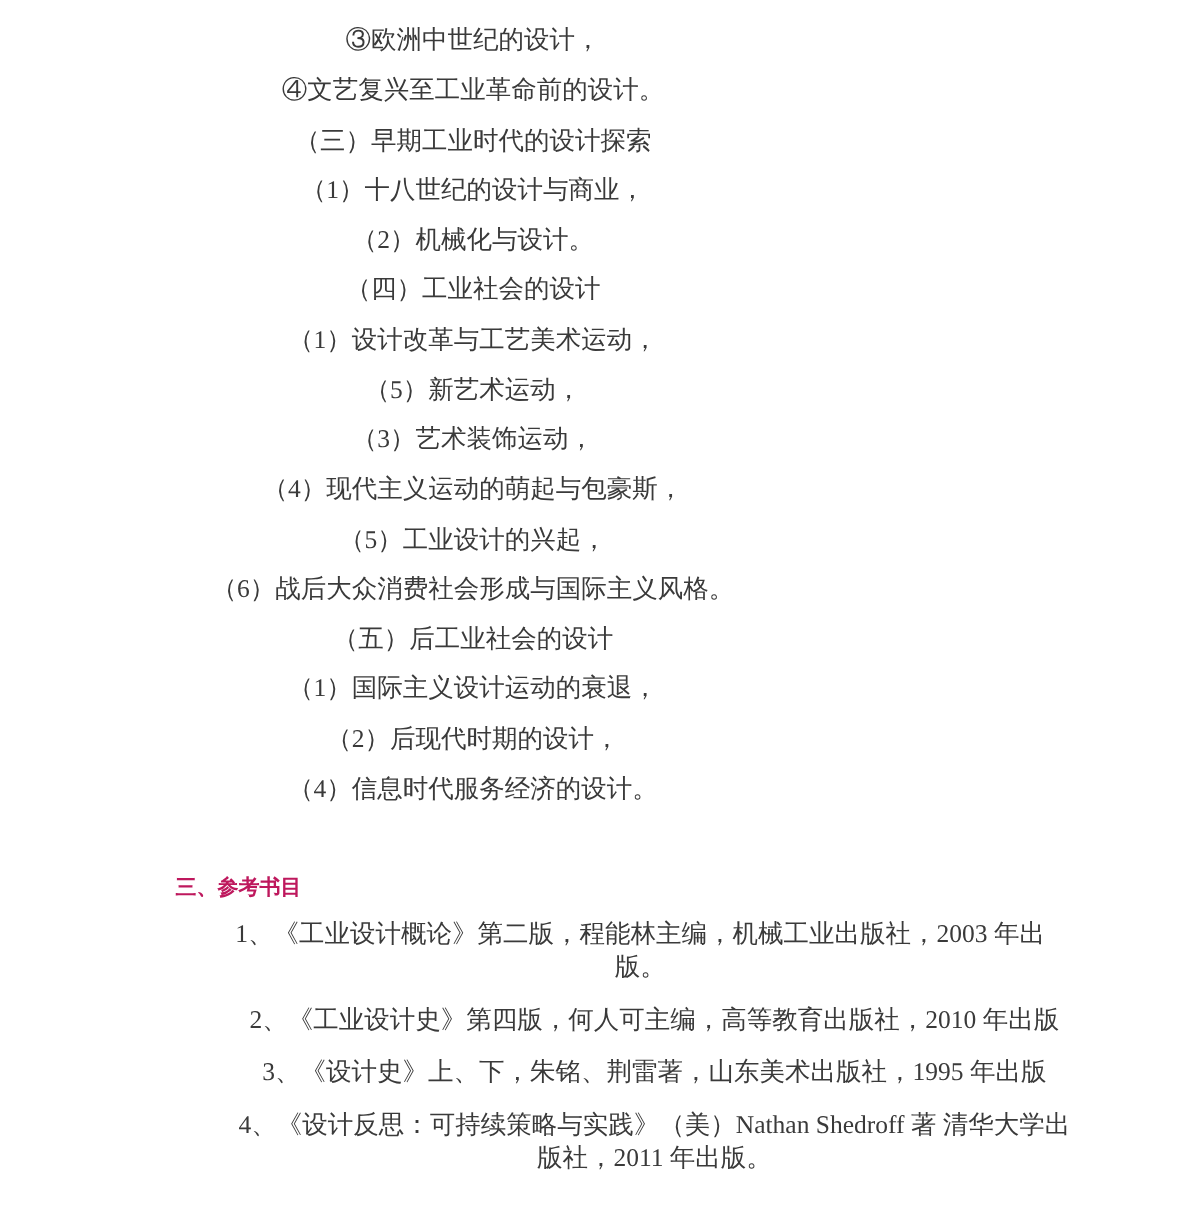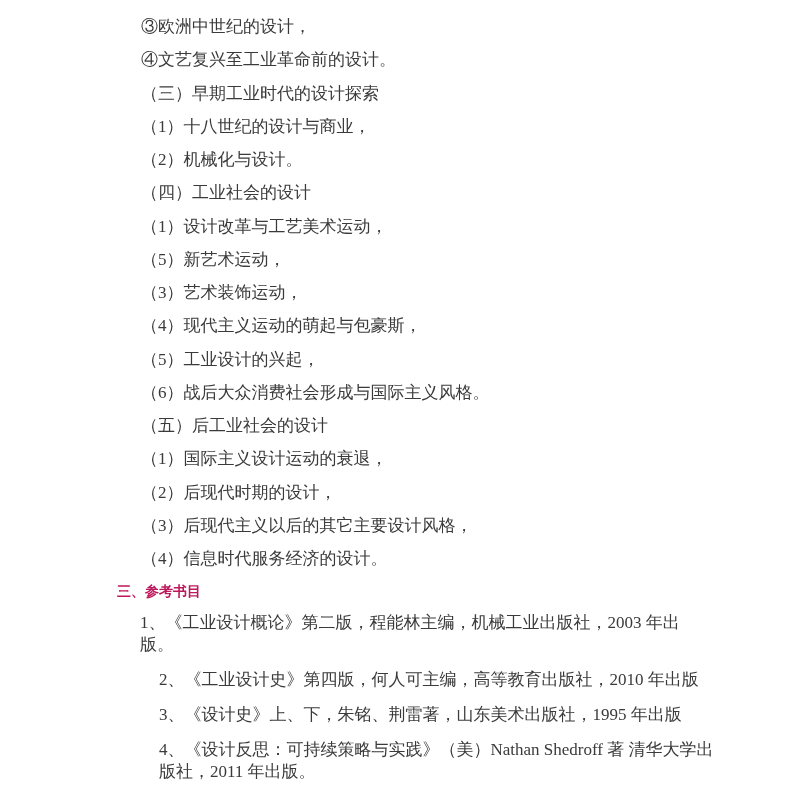--- a/index.html
+++ b/index.html
@@ -7,20 +7,21 @@
     padding: 0;
     background: #ffffff;
   }
   .page {
     position: relative;
     width: 793px;
     height: 809px;
     background: #ffffff;
     overflow: hidden;
     font-family: "Liberation Serif", "DejaVu Serif", serif;
+    text-align: center;
   }
   
   .outline {
     position: absolute;
     top: 10px;
     left: 141px;
   }
   .outline .oline {
     height: 33.25px;
     line-height: 33.25px;
@@ -73,21 +74,20 @@
     <div class="oline">（四）工业社会的设计</div>
     <div class="oline">（1）设计改革与工艺美术运动，</div>
     <div class="oline">（5）新艺术运动，</div>
     <div class="oline">（3）艺术装饰运动，</div>
     <div class="oline">（4）现代主义运动的萌起与包豪斯，</div>
     <div class="oline">（5）工业设计的兴起，</div>
     <div class="oline">（6）战后大众消费社会形成与国际主义风格。</div>
     <div class="oline">（五）后工业社会的设计</div>
     <div class="oline">（1）国际主义设计运动的衰退，</div>
     <div class="oline">（2）后现代时期的设计，</div>
-    <div class="oline">（3）后现代主义以后的其它主要设计风格，</div>
     <div class="oline">（4）信息时代服务经济的设计。</div>
   </div>
 
   <h2 class="ref-heading">三、参考书目</h2>
 
   <div class="refs">
     <div class="ref-item">
       <div class="rline">1、《工业设计概论》第二版，程能林主编，机械工业出版社，2003 年出</div>
       <div class="rline">版。</div>
     </div>

